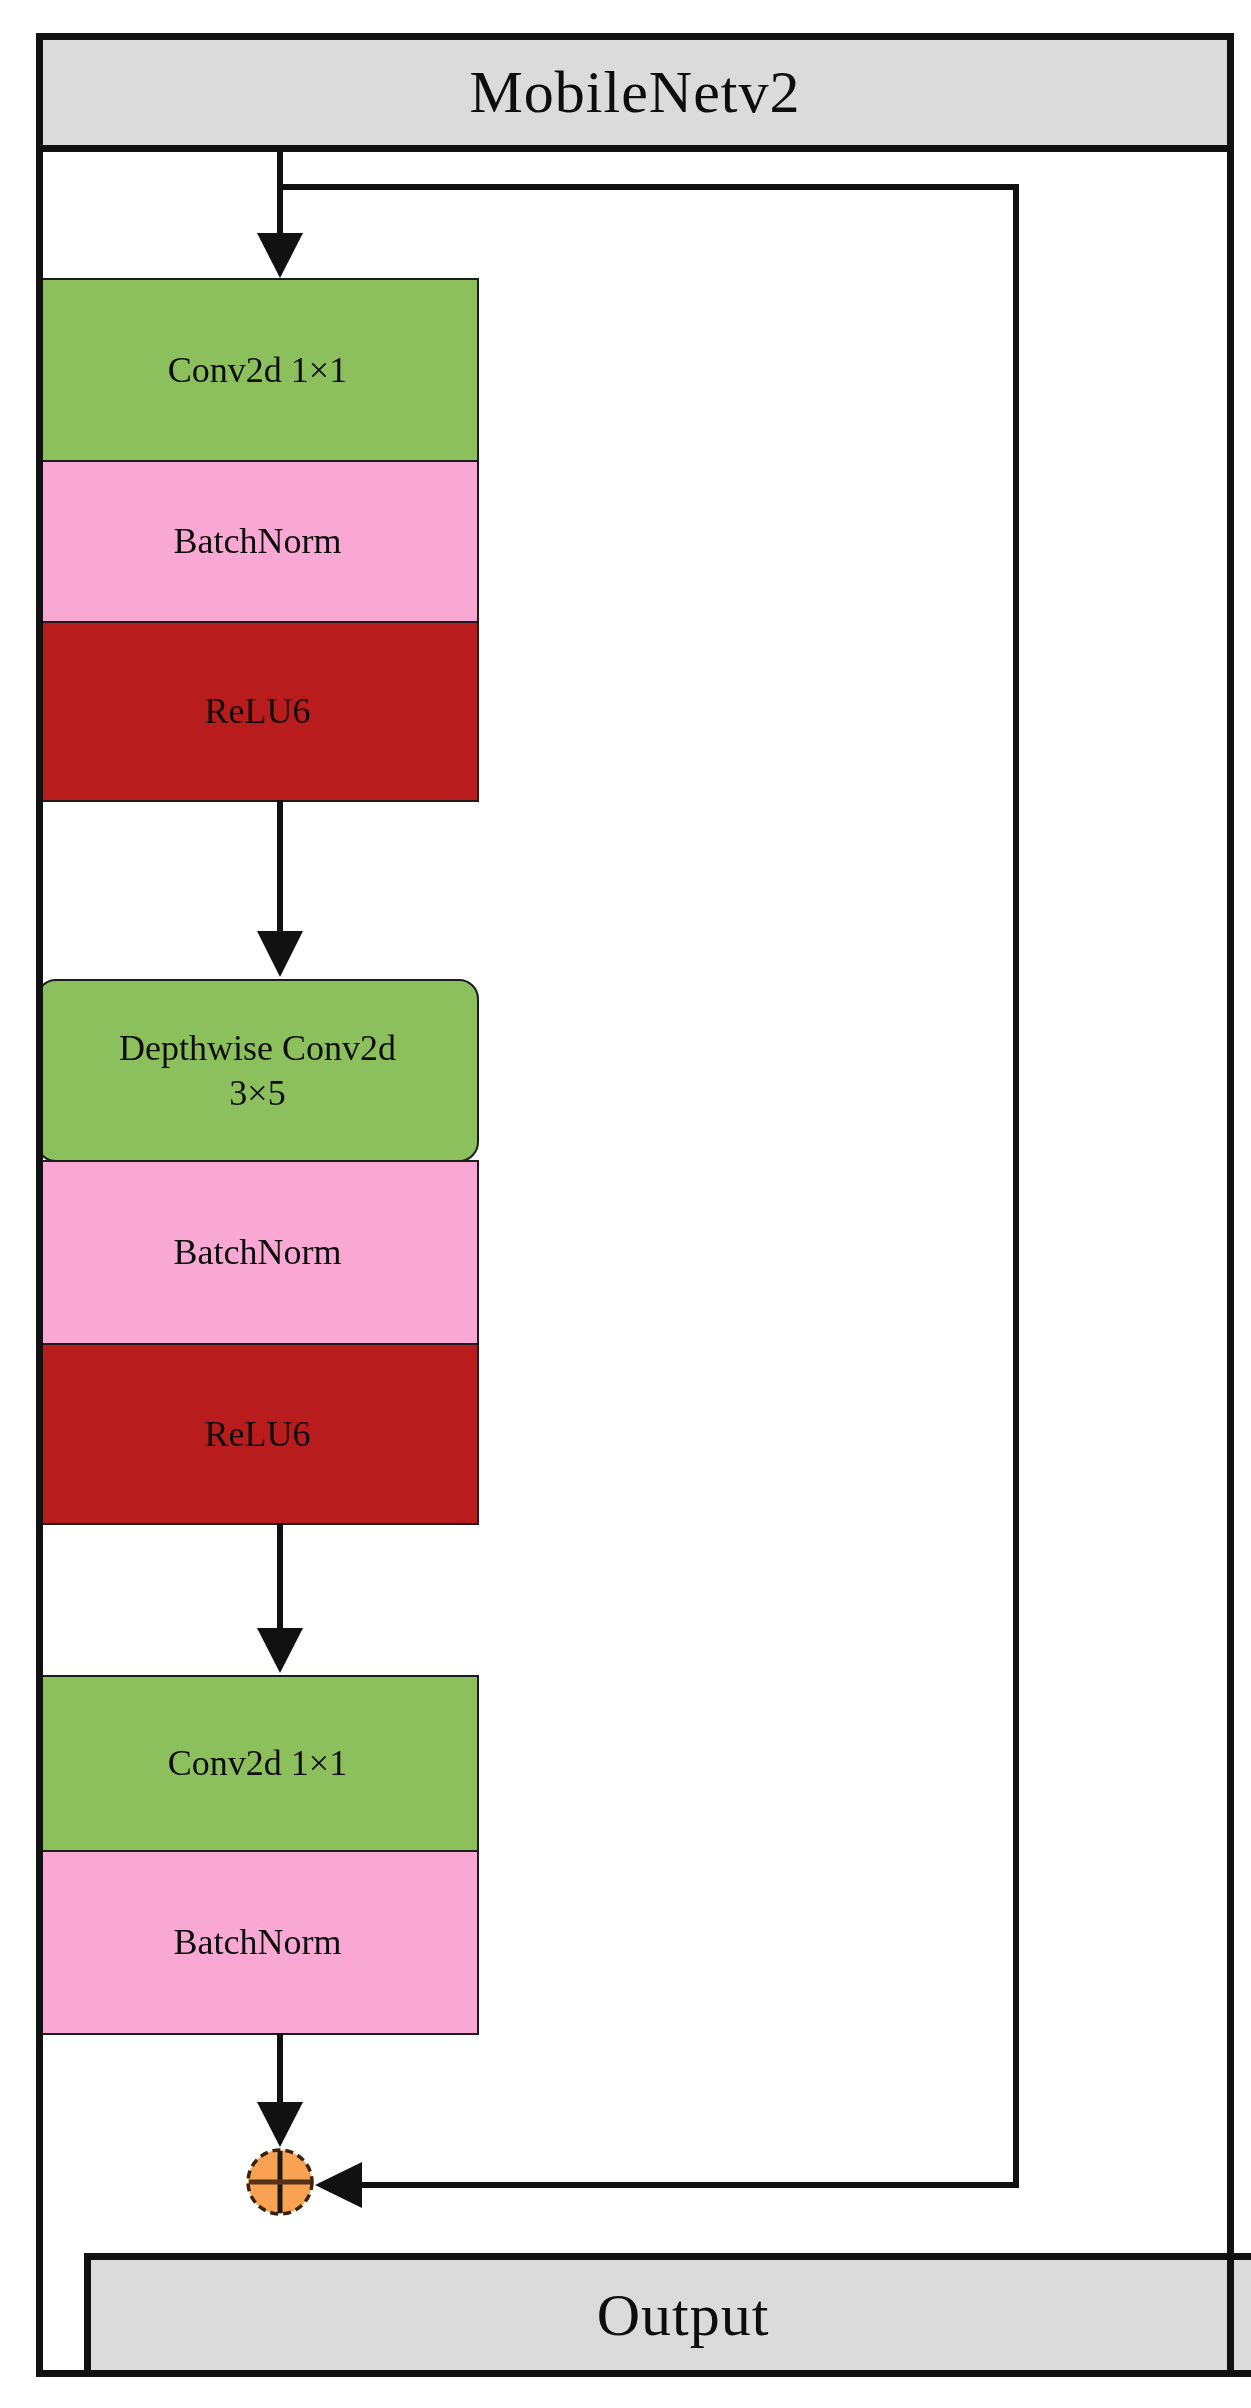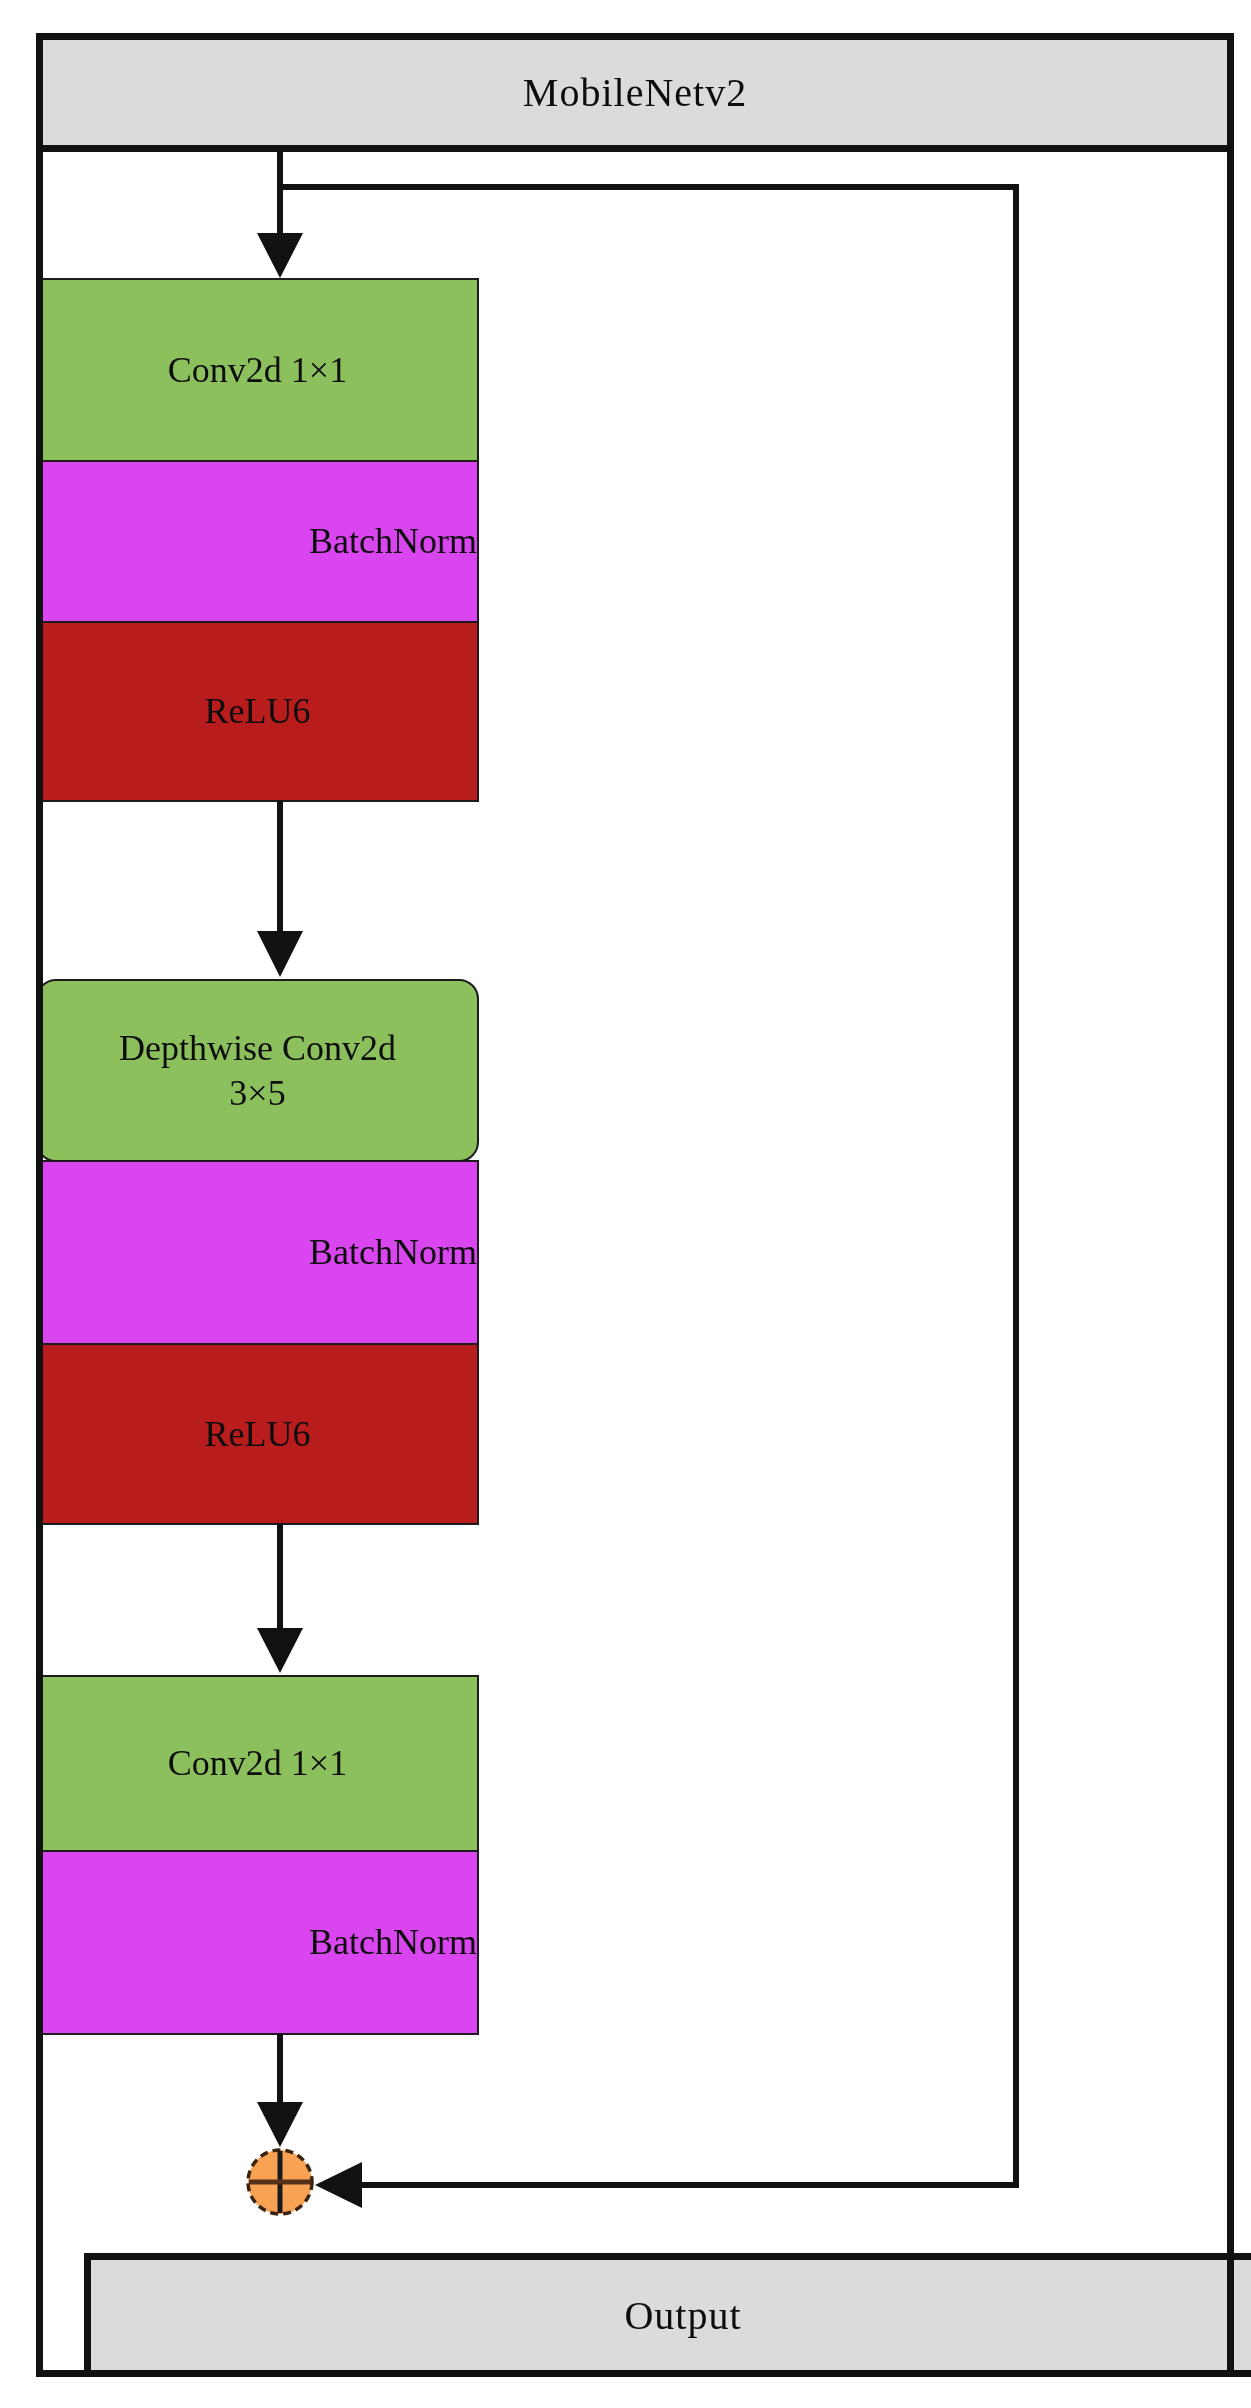--- a/index.html
+++ b/index.html
@@ -4,32 +4,32 @@
 <style>
   html,body{margin:0;padding:0;background:#ffffff;}
   #canvas{
     position:relative;width:1251px;height:2408px;background:#ffffff;overflow:hidden;
     font-family:"Liberation Serif","DejaVu Serif",serif;color:#0d0d0d;
   }
   .bar{
     position:absolute;left:36px;width:1198px;box-sizing:border-box;
     background:#dbdbdb;border:7px solid #111111;
     display:flex;align-items:center;justify-content:center;
-    font-size:40px;letter-spacing:1px;
+    font-size:60px;letter-spacing:1px;
   }
   #header-bar{top:33px;height:119px;}
   #footer-bar{top:2253px;height:124px;margin-left:48px;}
   .block{
     position:absolute;left:36px;width:443px;box-sizing:border-box;
     border:2px solid #1c1c1c;
     display:flex;flex-direction:column;align-items:center;justify-content:center;
     font-size:36px;line-height:1.25;text-align:center;
   }
   .green{background:#8cc05c;}
-  .red{background:#d946ef;align-items:flex-end;}
+  .red{background:#f9a8d4;}
   .purple{background:#b91c1c;}
   #blk0{top:278px;height:184px;}
   #blk1{top:460px;height:163px;}
   #blk2{top:621px;height:181px;}
   #blk3{top:979px;height:183px;border-radius:20px;}
   #blk4{top:1160px;height:185px;}
   #blk5{top:1343px;height:182px;}
   #blk6{top:1675px;height:177px;}
   #blk7{top:1850px;height:185px;}
   #outer-frame{

